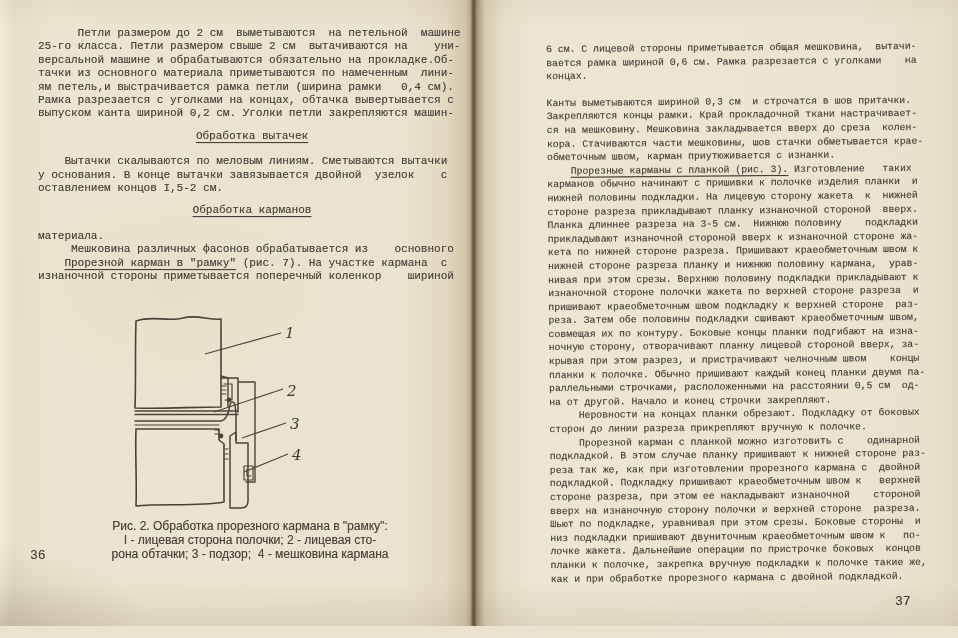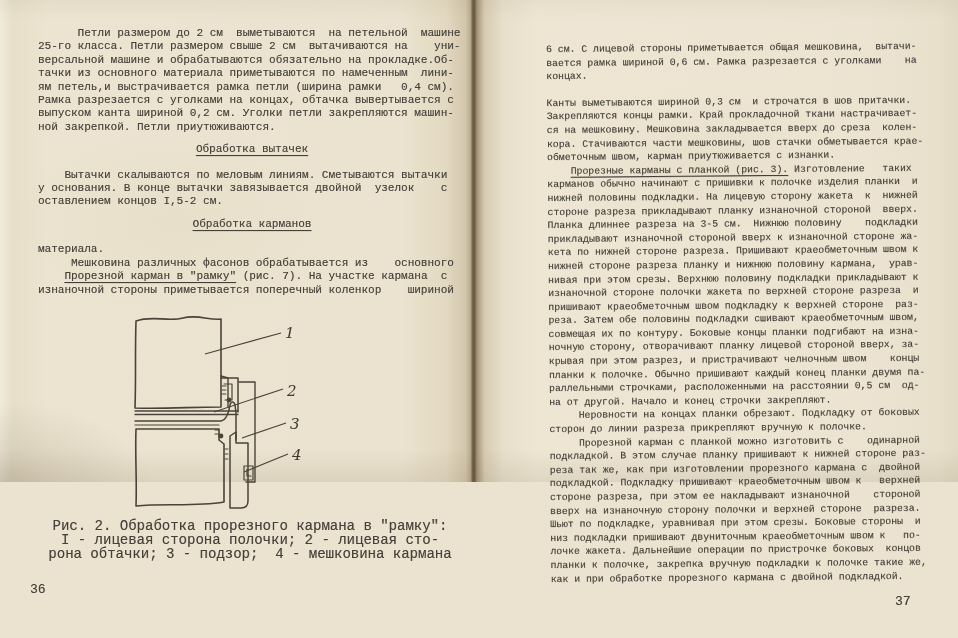--- a/index.html
+++ b/index.html
@@ -1,68 +1,67 @@
 <!DOCTYPE html>
 <html><head>
 <meta charset="utf-8">
 <style>
   html,body{margin:0;padding:0;}
   body{width:958px;height:638px;overflow:hidden;background:#ebe3cf;}
   .spread{
-    position:relative;width:958px;height:482px;
+    position:relative;width:958px;height:626px;
     background:
       radial-gradient(220px 130px at 0% 102%, rgba(95,80,55,.20), rgba(95,80,55,0) 70%),
       radial-gradient(200px 110px at 73% 34%, rgba(175,155,115,.07), rgba(175,155,115,0) 70%),
       radial-gradient(240px 140px at 18% 46%, rgba(175,155,115,.06), rgba(175,155,115,0) 70%),
       linear-gradient(180deg, rgba(120,100,70,.06), rgba(0,0,0,0) 4%, rgba(0,0,0,0) 93%, rgba(90,70,45,.10)),
       linear-gradient(90deg,
         #f1ebda 0%, #e7dfc9 1.3%, #ece4d0 5%, #ebe3cf 42%,
         #e3d9c1 46.5%, #d2c6ab 48.6%, #baac8f 49.1%,
         #6b5c44 49.35%, #6b5c44 49.55%, #a5967a 49.8%,
         #d7ccb3 50.6%, #e7dfca 52.5%, #eee6d3 56%,
         #ece4d1 90%, #e8e0cb 98%, #e3dac4 100%);
   }
   .col{position:absolute;color:#45403a;text-shadow:.3px .3px 0 rgba(69,64,58,.38);}
   .col .line{white-space:pre;}
   #left-text{left:38px;top:27px;width:428px;
     font-family:"Liberation Mono","DejaVu Sans Mono",monospace;font-size:11px;line-height:13.4px;}
   #right-text{left:546px;top:43px;width:392px;
     font-family:"Liberation Mono","DejaVu Sans Mono",monospace;font-size:9.8px;line-height:13.6px;
     transform:rotate(-0.5deg);transform-origin:0 0;}
   #left-caption{left:40px;top:519px;width:420px;
-    font-family:Liberation Mono, monospace;font-size:14px;line-height:14px;}
+    font-family:Liberation Sans, sans-serif;font-size:12px;line-height:14px;}
   .block{margin:0;}
   .block.gap{margin-top:13px;}
   .heading{margin:9px 0 12px;}
   .heading .line{text-align:center;text-decoration:underline;text-underline-offset:3px;text-decoration-thickness:1px;}
   .cap .line{text-align:center;}
   .u{text-decoration:underline;text-underline-offset:3px;text-decoration-thickness:1px;}
   .pagenum{position:absolute;font-family:"Liberation Mono","DejaVu Sans Mono",monospace;
     color:#45403a;text-shadow:.3px .3px 0 rgba(69,64,58,.38);}
-  .pn-left{left:30px;top:582px;font-size:13px;}
+  .pn-left{left:30px;top:548px;font-size:13px;}
   .pn-right{left:895px;top:594px;font-size:13px;}
   .figure{position:absolute;left:126px;top:312px;width:200px;height:212px;}
   .fig-num{font-family:"DejaVu Serif","Liberation Serif",serif;font-style:italic;font-size:15px;fill:#3f392f;}
 </style>
 </head>
 <body>
 
 <div class="spread">
 
   <div>
     <div id="left-text" class="col">
         <div class="block para">
           <div class="line">      Петли размером до 2 см  выметываются  на петельной  машине</div>
           <div class="line">25-го класса. Петли размером свыше 2 см  вытачиваются на    уни-</div>
           <div class="line">версальной машине и обрабатываются обязательно на прокладке.Об-</div>
           <div class="line">тачки из основного материала приметываются по намеченным  лини-</div>
           <div class="line">ям петель,и выстрачивается рамка петли (ширина рамки   0,4 см).</div>
           <div class="line">Рамка разрезается с уголками на концах, обтачка вывертывается с</div>
           <div class="line">выпуском канта шириной 0,2 см. Уголки петли закрепляются машин-</div>
-          <div class="line">ной закрепкой. Петли приутюживаются.</div>
         </div>
         <div class="block heading">
           <div class="line">Обработка вытачек</div>
         </div>
         <div class="block para">
           <div class="line">    Вытачки скалываются по меловым линиям. Сметываются вытачки</div>
           <div class="line">у основания. В конце вытачки завязывается двойной  узелок    с</div>
           <div class="line">оставлением концов I,5-2 см.</div>
         </div>
         <div class="block heading">

